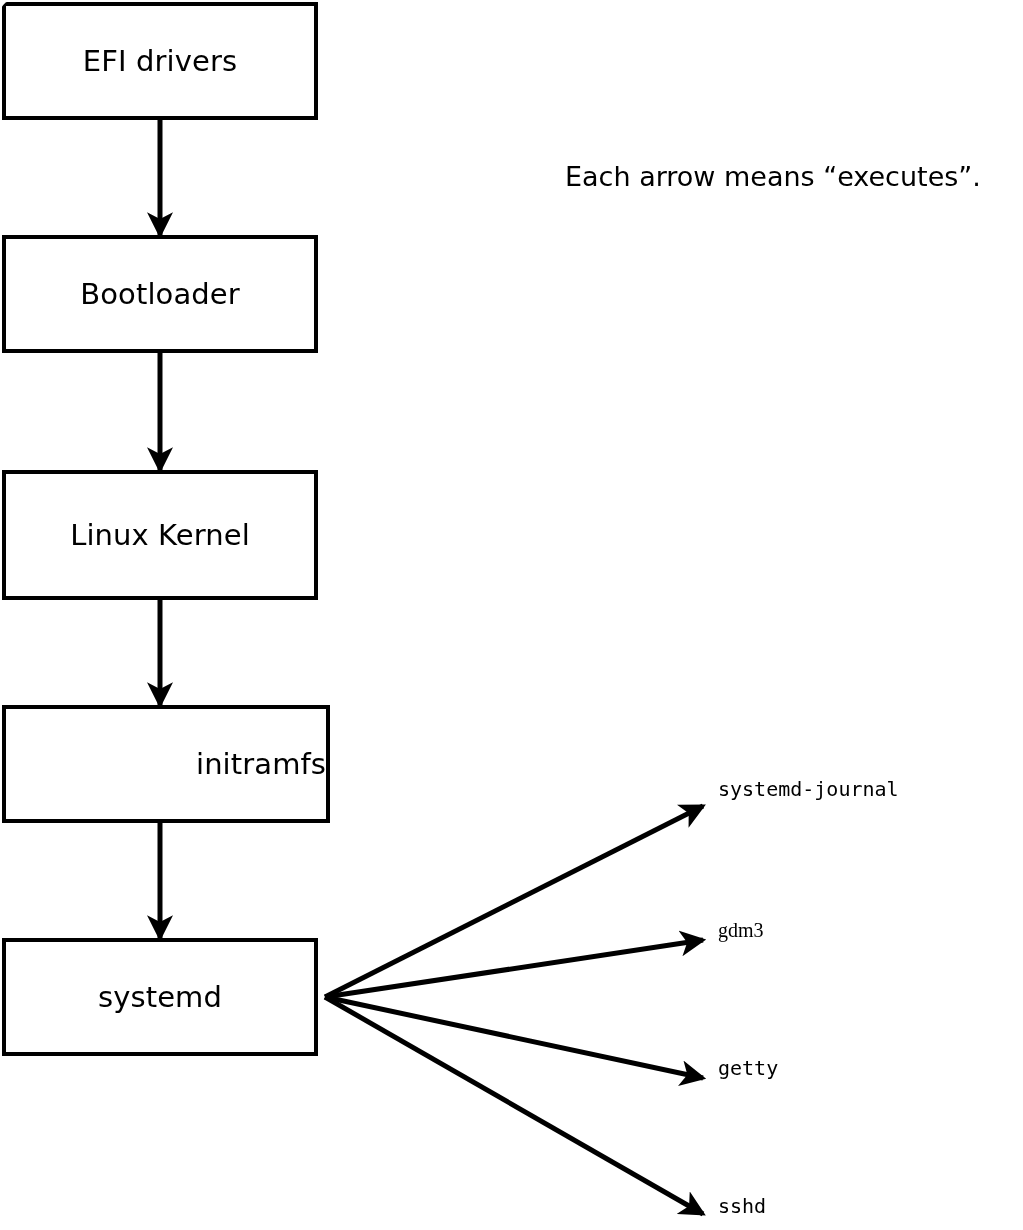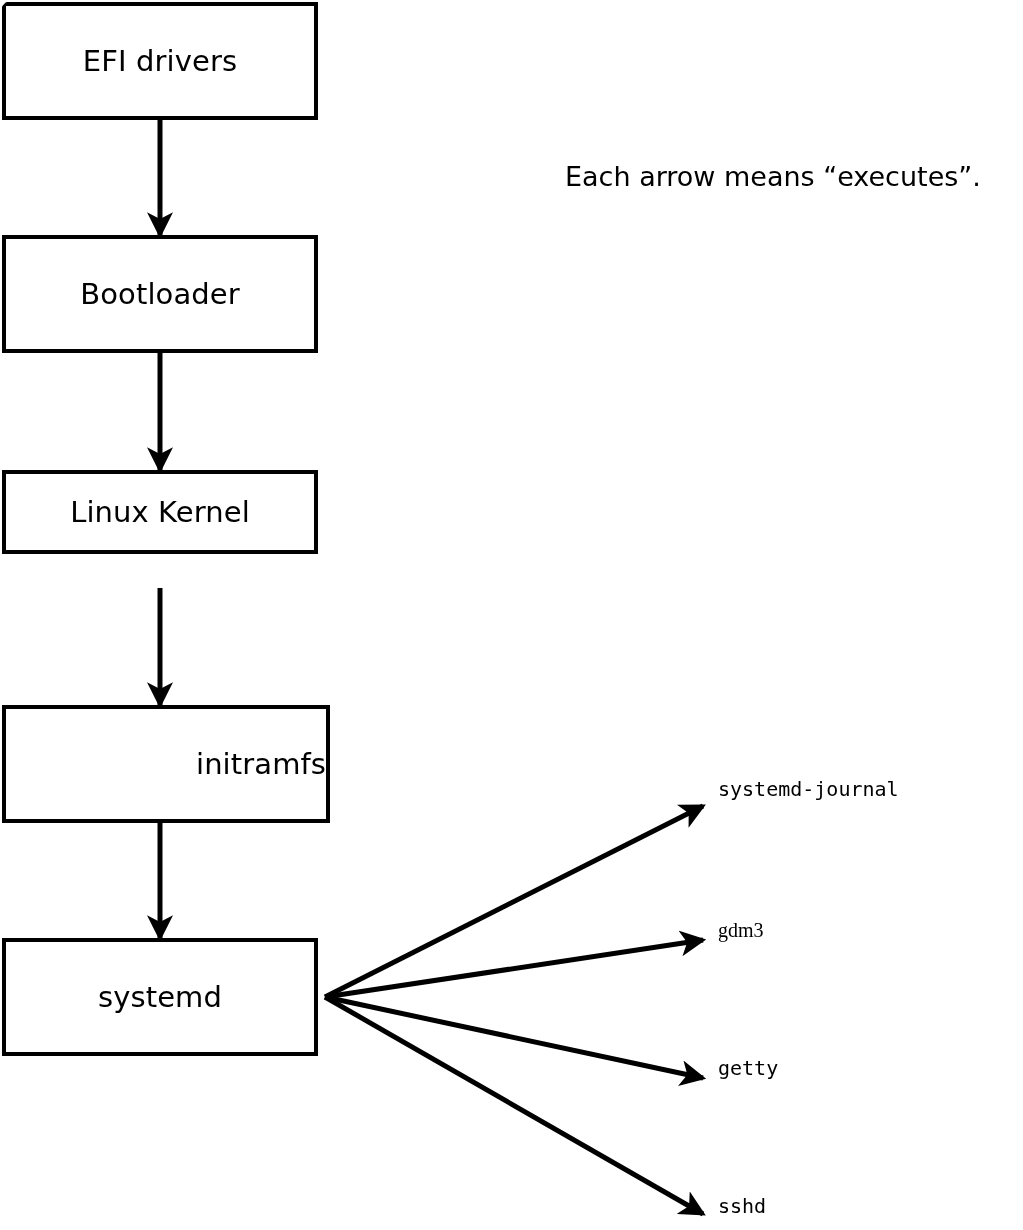--- a/index.html
+++ b/index.html
@@ -88,21 +88,21 @@
       </g>
   </svg>
 
   <div id="boxes-layer">
       <div class="stage-box" style="left: 2px; top: 2px; width: 316px; height: 118px;">
         <span class="stage-label">EFI drivers</span>
       </div>
       <div class="stage-box" style="left: 2px; top: 235px; width: 316px; height: 118px; text-align: center;">
         <span class="stage-label">Bootloader</span>
       </div>
-      <div class="stage-box" style="left: 2px; top: 470px; width: 316px; height: 84px;">
+      <div class="stage-box" style="left: 2px; top: 470px; width: 316px; height: 130px;">
         <span class="stage-label">Linux Kernel</span>
       </div>
       <div class="stage-box" style="left: 2px; top: 705px; width: 328px; height: 118px; justify-content: flex-end;">
         <span class="stage-label">initramfs</span>
       </div>
       <div class="stage-box" style="left: 2px; top: 938px; width: 316px; height: 118px;">
         <span class="stage-label">systemd</span>
       </div>
     </div>
 

